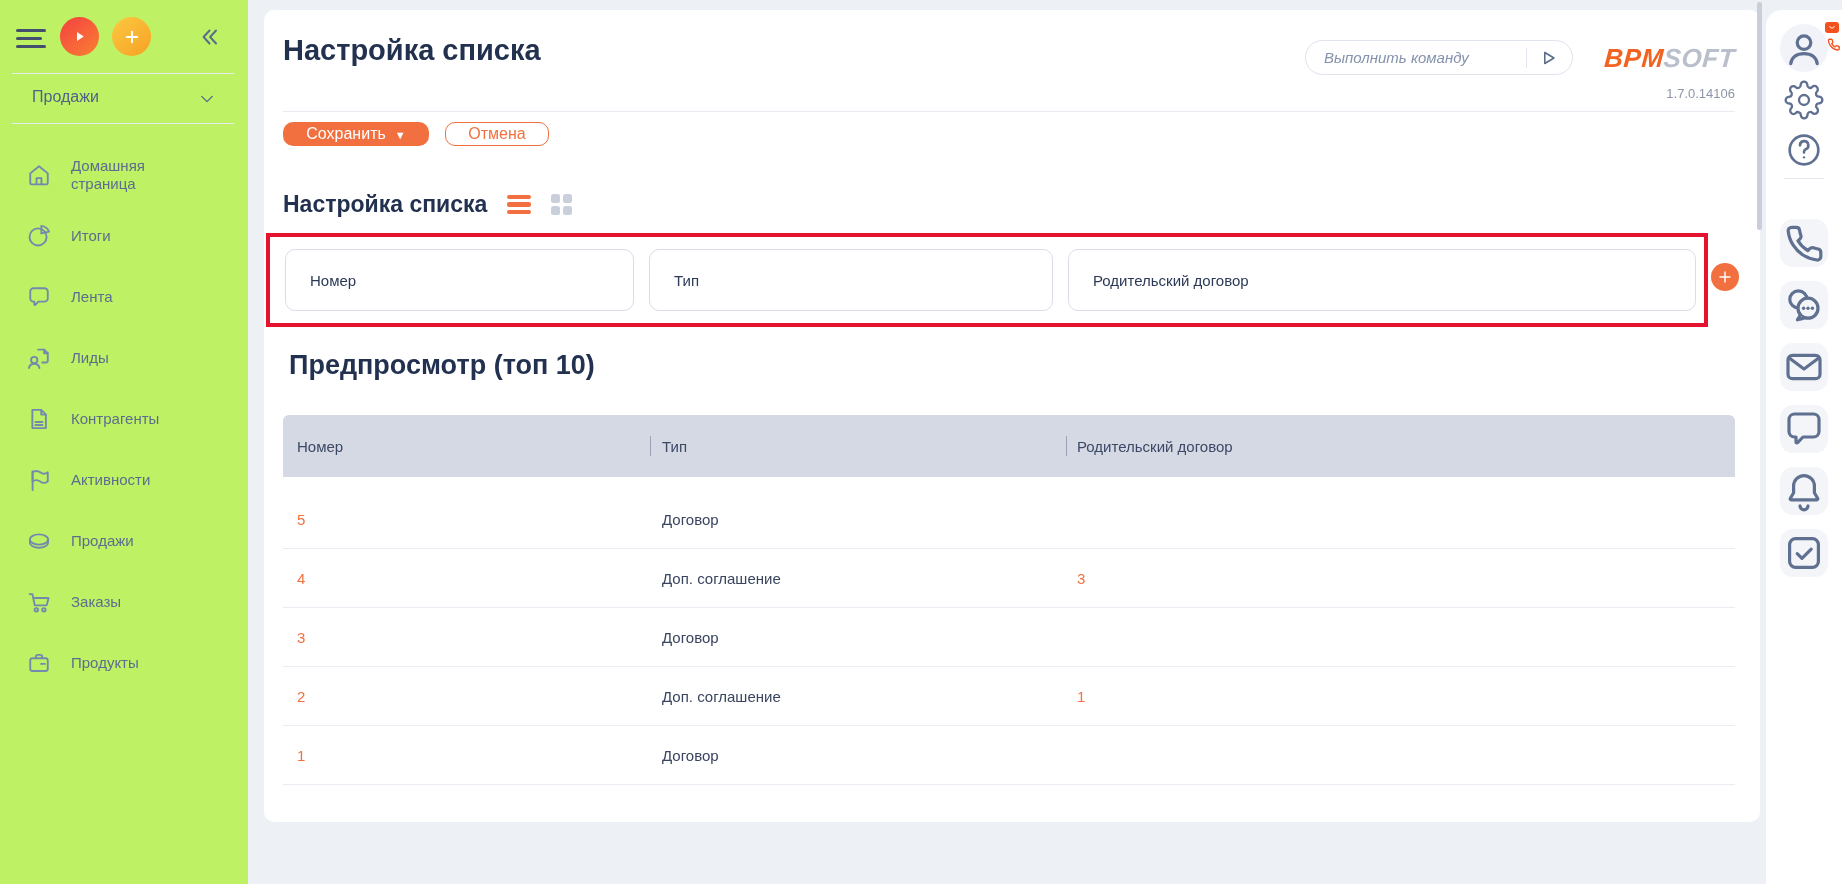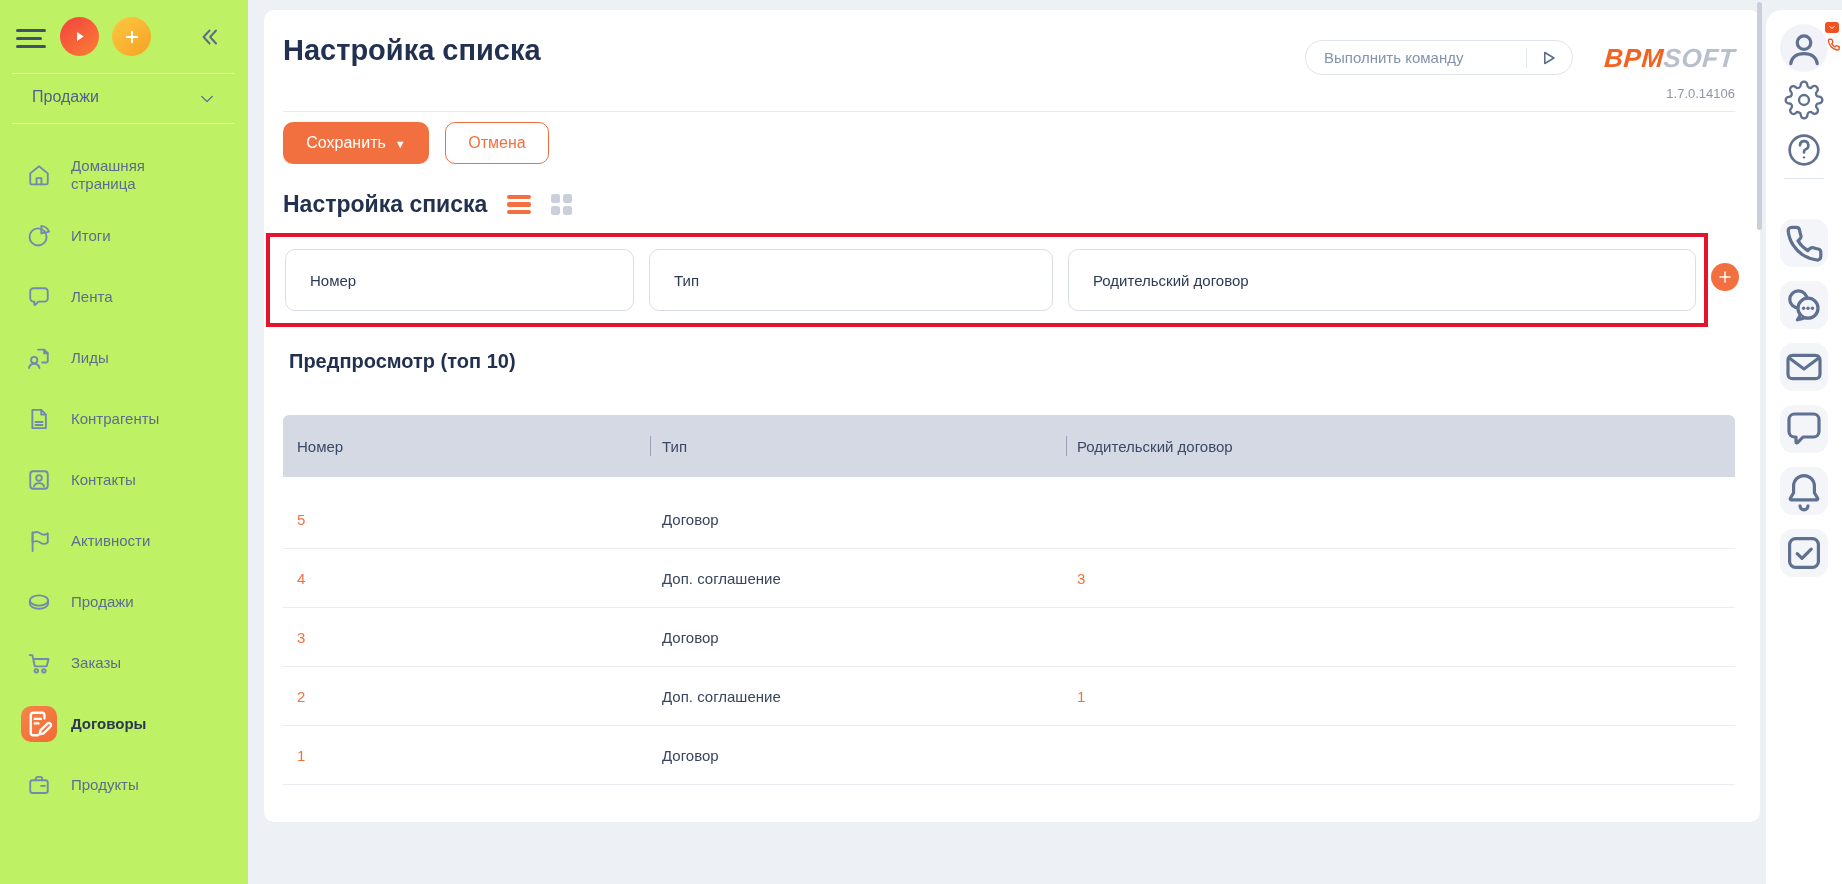--- a/index.html
+++ b/index.html
@@ -33,33 +33,33 @@
   .nav-item.active .nlabel { color:#2a3752; font-weight:bold; }
 
   
   .card { position:absolute; left:264px; top:10px; width:1496px; height:812px; background:#fff;
     border-radius:10px; z-index:1; }
   .page-title { position:absolute; left:19px; top:24px; font-size:29px; font-weight:bold; color:#233150; }
   .cmd-box { position:absolute; left:1041px; top:30px; width:268px; height:35px; border:1px solid #dfe3ec;
     border-radius:18px; background:#fff; }
   .cmd-box input { position:absolute; left:0; top:0; width:100%; height:100%; border:none; outline:none;
     background:transparent; border-radius:18px; padding:0 66px 0 18px; font-size:15px;
-    font-family:"Liberation Sans",sans-serif; color:#be185d; }
+    font-family:"Liberation Sans",sans-serif; color:#be185d;font-style:italic; }
   .cmd-box input::placeholder { color:#8492ab; }
   .cmd-sep { position:absolute; right:45px; top:7px; width:1px; height:20px; background:#e2e6ee; }
   .cmd-run { position:absolute; right:13px; top:6px; width:22px; height:22px; color:#5b6b8c; cursor:pointer; }
   .logo { position:absolute; left:1339px; top:33px; width:132px; text-align:right;
     font-size:26px; font-weight:bold; font-style:italic; letter-spacing:.5px;
     transform:skewX(-4deg); white-space:nowrap; }
   .logo .lp { color:#f26322; } .logo .ls { color:#b9c0cc; }
   .version { position:absolute; left:1339px; top:76px; width:132px; text-align:right;
     font-size:13px; color:#8d95a8; }
   .hdr-divider { position:absolute; left:19px; width:1452px; top:101px; height:1px; background:#e8ebf1; }
   .actions { position:absolute; left:19px; top:112px; display:flex; gap:16px; }
-  .btn { height:42px; border-radius:10px; font-size:16px; display:flex; align-items:center;
+  .btn { height:24px; border-radius:10px; font-size:16px; display:flex; align-items:center;
     justify-content:center; cursor:pointer; font-family:"Liberation Sans",sans-serif; }
   .btn-save { width:146px; background:#f2703f; color:#fff; border:none; gap:9px; }
   .btn-save .caret { font-size:11px; margin-top:2px; }
   .btn-cancel { width:104px; background:#fff; color:#f2703f; border:1.5px solid #f2703f; }
   .section-head { position:absolute; left:19px; top:181px; display:flex; align-items:center; gap:20px; }
   .section-head h2 { font-size:23px; font-weight:bold; color:#233150; }
   .view-list { width:24px; height:19px; display:flex; flex-direction:column; justify-content:space-between; cursor:pointer; }
   .view-list span { height:4.2px; border-radius:2px; background:#f2703f; }
   .view-grid { width:22px; height:22px; display:grid; grid-template-columns:9px 9px; grid-template-rows:9px 9px;
     gap:3px; cursor:pointer; }
@@ -67,21 +67,21 @@
 
   .red-box { position:absolute; left:2px; top:223px; width:1442px; height:94px; border:4px solid #e5142e;
     display:flex; align-items:center; padding-left:15px; gap:15px; }
   .col-chip { height:62px; background:#fff; border:1px solid #d8dde8; border-radius:10px;
     display:flex; align-items:center; padding-left:24px; font-size:15px; color:#2c3a57; cursor:pointer; }
   .chip-0 { width:349px; } .chip-1 { width:404px; } .chip-2 { width:628px; }
   .add-col { position:absolute; left:1447px; top:253px; width:28px; height:28px; border-radius:50%;
     background:#f2703f; color:#fff; display:flex; align-items:center; justify-content:center; cursor:pointer; }
   .add-col svg { width:16px; height:16px; }
 
-  .preview-title { position:absolute; left:25px; top:340px; font-size:20px; font-weight:bold; color:#233150; }
+  .preview-title { position:absolute; left:25px; top:340px; font-size:27px; font-weight:bold; color:#233150; }
 
   .table { position:absolute; left:19px; top:405px; width:1452px; }
   .t-head { height:62px; background:#d5d9e3; border-radius:6px 6px 0 0; display:grid;
     grid-template-columns:367px 416px 1fr; }
   .t-head .hcell { position:relative; display:flex; align-items:center; font-size:15px; color:#3b4866; }
   .t-head .hcell:nth-child(1){ padding-left:14px; }
   .t-head .hcell:nth-child(2){ padding-left:12px; }
   .t-head .hcell:nth-child(3){ padding-left:11px; }
   .t-head .hcell + .hcell::before { content:""; position:absolute; left:0; top:21px; width:1px; height:20px; background:#9aa2b8; }
   .t-spacer { height:13px; }
@@ -193,30 +193,20 @@
             <path d="M6.3 4.2 h7.6 l4 4 v11.6 H6.3 Z"></path>
             <path d="M13.9 4.2 v4 h4"></path>
             <path d="M9 14.6 h6 M9 17.1 h6"></path>
           </svg>
         </span>
         <span class="nlabel">Контрагенты</span>
       </div>
       <div class="nav-item">
         <span class="nicon">
           <svg viewBox="0 0 24 24" style="width:100%;height:100%;display:block" fill="none" stroke="currentColor" stroke-width="1.6" stroke-linecap="round" stroke-linejoin="round">
-            <rect x="4.5" y="4.5" width="15" height="15" rx="2.6"></rect>
-            <circle cx="12" cy="10.2" r="2.4"></circle>
-            <path d="M7.7 17.6 a4.4 3.7 0 0 1 8.6 0"></path>
-          </svg>
-        </span>
-        <span class="nlabel">Контакты</span>
-      </div>
-      <div class="nav-item">
-        <span class="nicon">
-          <svg viewBox="0 0 24 24" style="width:100%;height:100%;display:block" fill="none" stroke="currentColor" stroke-width="1.6" stroke-linecap="round" stroke-linejoin="round">
             <path d="M6.5 20.6 V4.4"></path>
             <path d="M6.5 5.4 c2.2-1.6 4.3-1.6 6.5 0 c2.2 1.6 4.3 1.6 6.5 0 v7.9 c-2.2 1.6-4.3 1.6-6.5 0 c-2.2-1.6-4.3-1.6-6.5 0 Z"></path>
           </svg>
         </span>
         <span class="nlabel">Активности</span>
       </div>
       <div class="nav-item">
         <span class="nicon">
           <svg viewBox="0 0 24 24" style="width:100%;height:100%;display:block" fill="none" stroke="currentColor" stroke-width="1.6" stroke-linecap="round" stroke-linejoin="round">
             <ellipse cx="12" cy="10.7" rx="7.8" ry="4.4"></ellipse>
@@ -227,30 +217,20 @@
       </div>
       <div class="nav-item">
         <span class="nicon">
           <svg viewBox="0 0 24 24" style="width:100%;height:100%;display:block" fill="none" stroke="currentColor" stroke-width="1.6" stroke-linecap="round" stroke-linejoin="round">
             <path d="M4 5.2 h2.3 l2.1 9.7 h9.5 a.8.8 0 0 0 .8-.6 L20.2 8.6 H7"></path>
             <circle cx="9.7" cy="18.7" r="1.5"></circle>
             <circle cx="16.2" cy="18.7" r="1.5"></circle>
           </svg>
         </span>
         <span class="nlabel">Заказы</span>
-      </div>
-      <div class="nav-item active">
-        <span class="nicon">
-          <svg viewBox="0 0 24 24" style="width:100%;height:100%;display:block" fill="none" stroke="currentColor" stroke-width="1.6" stroke-linecap="round" stroke-linejoin="round">
-            <path d="M15.6 8.2 V6.1 a1.6 1.6 0 0 0-1.6-1.6 H8.1 a1.6 1.6 0 0 0-1.6 1.6 v11.8 a1.6 1.6 0 0 0 1.6 1.6 h3"></path>
-            <path d="M9.2 8.6 h4 M9.2 11.6 h2.4"></path>
-            <path d="M13 16.3 l4.6-4.6 a1.3 1.3 0 0 1 1.9 0 l.1.1 a1.3 1.3 0 0 1 0 1.9 l-4.6 4.6 -2.6.6 Z"></path>
-          </svg>
-        </span>
-        <span class="nlabel">Договоры</span>
       </div>
       <div class="nav-item">
         <span class="nicon">
           <svg viewBox="0 0 24 24" style="width:100%;height:100%;display:block" fill="none" stroke="currentColor" stroke-width="1.6" stroke-linecap="round" stroke-linejoin="round">
             <rect x="4.5" y="7.9" width="15" height="11" rx="2"></rect>
             <path d="M9.3 7.9 V6.6 a1.6 1.6 0 0 1 1.6-1.6 h2.2 a1.6 1.6 0 0 1 1.6 1.6 v1.3"></path>
             <path d="M13.8 12.8 h3.3"></path>
           </svg>
         </span>
         <span class="nlabel">Продукты</span>

